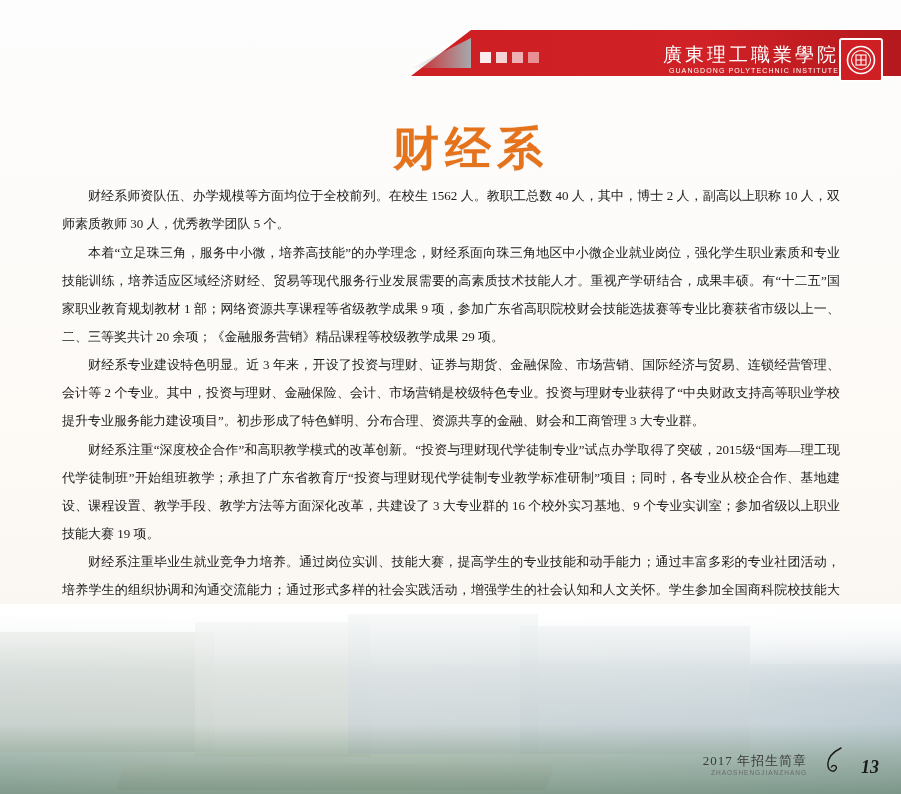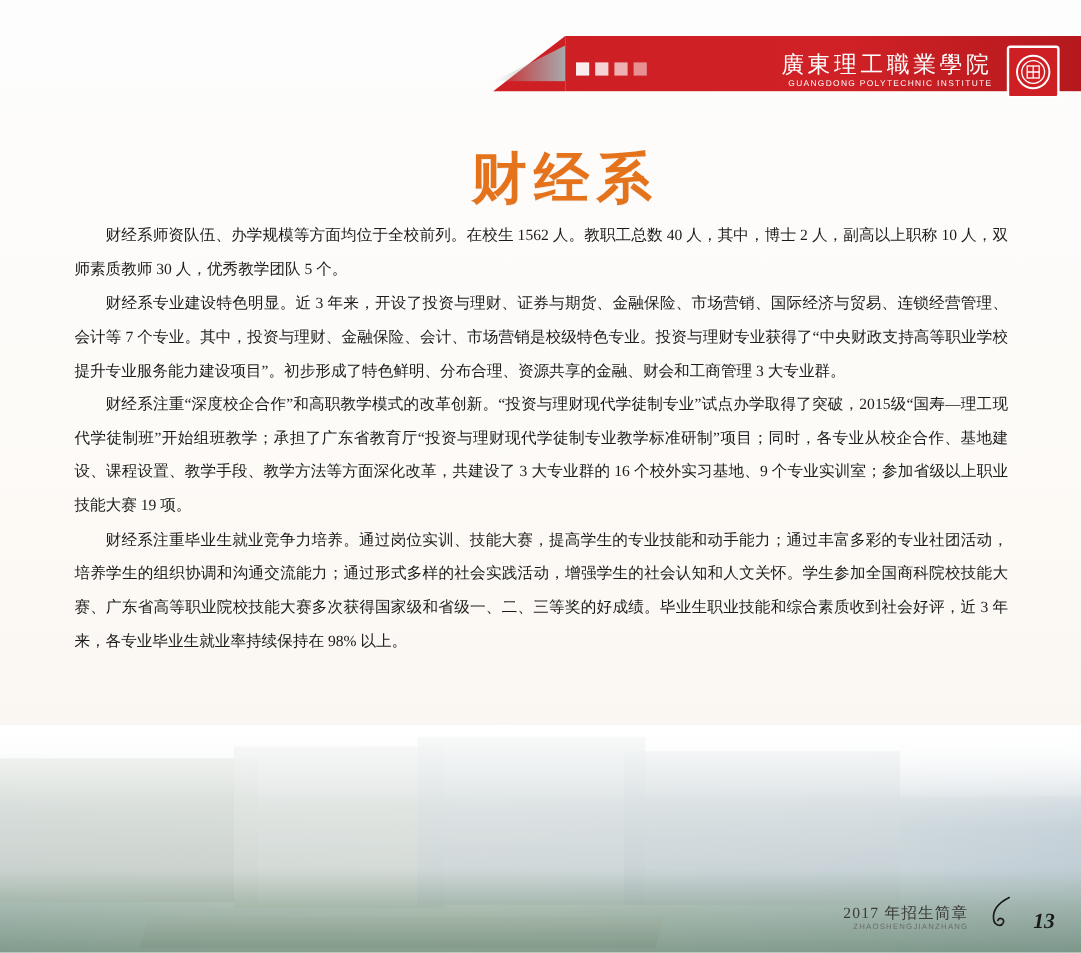--- a/index.html
+++ b/index.html
@@ -138,21 +138,21 @@
   .header-dots i.d3 { opacity: .65; }
   .header-dots i.d4 { opacity: .5; }
 
   .logo-wrap {
     position: absolute;
     right: 18px;
     top: 30px;
     height: 60px;
     display: flex;
     align-items: center;
-    gap: 12px;
+    gap: 0;
   }
   .logo-text {
     text-align: right;
     color: #ffffff;
     line-height: 1.05;
   }
   .logo-cn {
     font-size: 19px;
     letter-spacing: 3px;
     font-family: "Liberation Serif", "DejaVu Serif", serif;
@@ -281,21 +281,22 @@
           <path d="M10 15 H20 M15 10 V20" stroke="#ffffff" stroke-width="1.1"></path>
         </svg>
       </div>
     </div>
   </div>
 
   <div class="title">财经系</div>
 
   <div class="content">
     <p class="para">财经系师资队伍、办学规模等方面均位于全校前列。在校生 1562 人。教职工总数 40 人，其中，博士 2 人，副高以上职称 10 人，双师素质教师 30 人，优秀教学团队 5 个。</p>
-    <p class="para">财经系专业建设特色明显。近 3 年来，开设了投资与理财、证券与期货、金融保险、市场营销、国际经济与贸易、连锁经营管理、会计等 7 个专业。其中，投资与理财、金融保险、会计、市场营销是校级特色专业。投资与理财专业获得了“中央财政支持高等职业学校提升专业服务能力建设项目”。初步形成了特色鲜明、分布合理、资源共享的金融、财会和工商管理 3 大专业群。</p>
+    <p class="para">本着“立足珠三角，服务中小微，培养高技能”的办学理念，财经系面向珠三角地区中小微企业就业岗位，强化学生职业素质和专业技能训练，培养适应区域经济财经、贸易等现代服务行业发展需要的高素质技术技能人才。重视产学研结合，成果丰硕。有“十二五”国家职业教育规划教材 1 部；网络资源共享课程等省级教学成果 9 项，参加广东省高职院校财会技能选拔赛等专业比赛获省市级以上一、二、三等奖共计 20 余项；《金融服务营销》精品课程等校级教学成果 29 项。</p>
+    <p class="para">财经系专业建设特色明显。近 3 年来，开设了投资与理财、证券与期货、金融保险、市场营销、国际经济与贸易、连锁经营管理、会计等 2 个专业。其中，投资与理财、金融保险、会计、市场营销是校级特色专业。投资与理财专业获得了“中央财政支持高等职业学校提升专业服务能力建设项目”。初步形成了特色鲜明、分布合理、资源共享的金融、财会和工商管理 3 大专业群。</p>
     <p class="para">财经系注重“深度校企合作”和高职教学模式的改革创新。“投资与理财现代学徒制专业”试点办学取得了突破，2015级“国寿—理工现代学徒制班”开始组班教学；承担了广东省教育厅“投资与理财现代学徒制专业教学标准研制”项目；同时，各专业从校企合作、基地建设、课程设置、教学手段、教学方法等方面深化改革，共建设了 3 大专业群的 16 个校外实习基地、9 个专业实训室；参加省级以上职业技能大赛 19 项。</p>
     <p class="para">财经系注重毕业生就业竞争力培养。通过岗位实训、技能大赛，提高学生的专业技能和动手能力；通过丰富多彩的专业社团活动，培养学生的组织协调和沟通交流能力；通过形式多样的社会实践活动，增强学生的社会认知和人文关怀。学生参加全国商科院校技能大赛、广东省高等职业院校技能大赛多次获得国家级和省级一、二、三等奖的好成绩。毕业生职业技能和综合素质收到社会好评，近 3 年来，各专业毕业生就业率持续保持在 98% 以上。</p>
   </div>
 
   <div class="photo-band">
     <div class="sky"></div>
     <div class="bldg-a"></div>
     <div class="bldg-b"></div>
     <div class="bldg-c"></div>
     <div class="bldg-d"></div>

